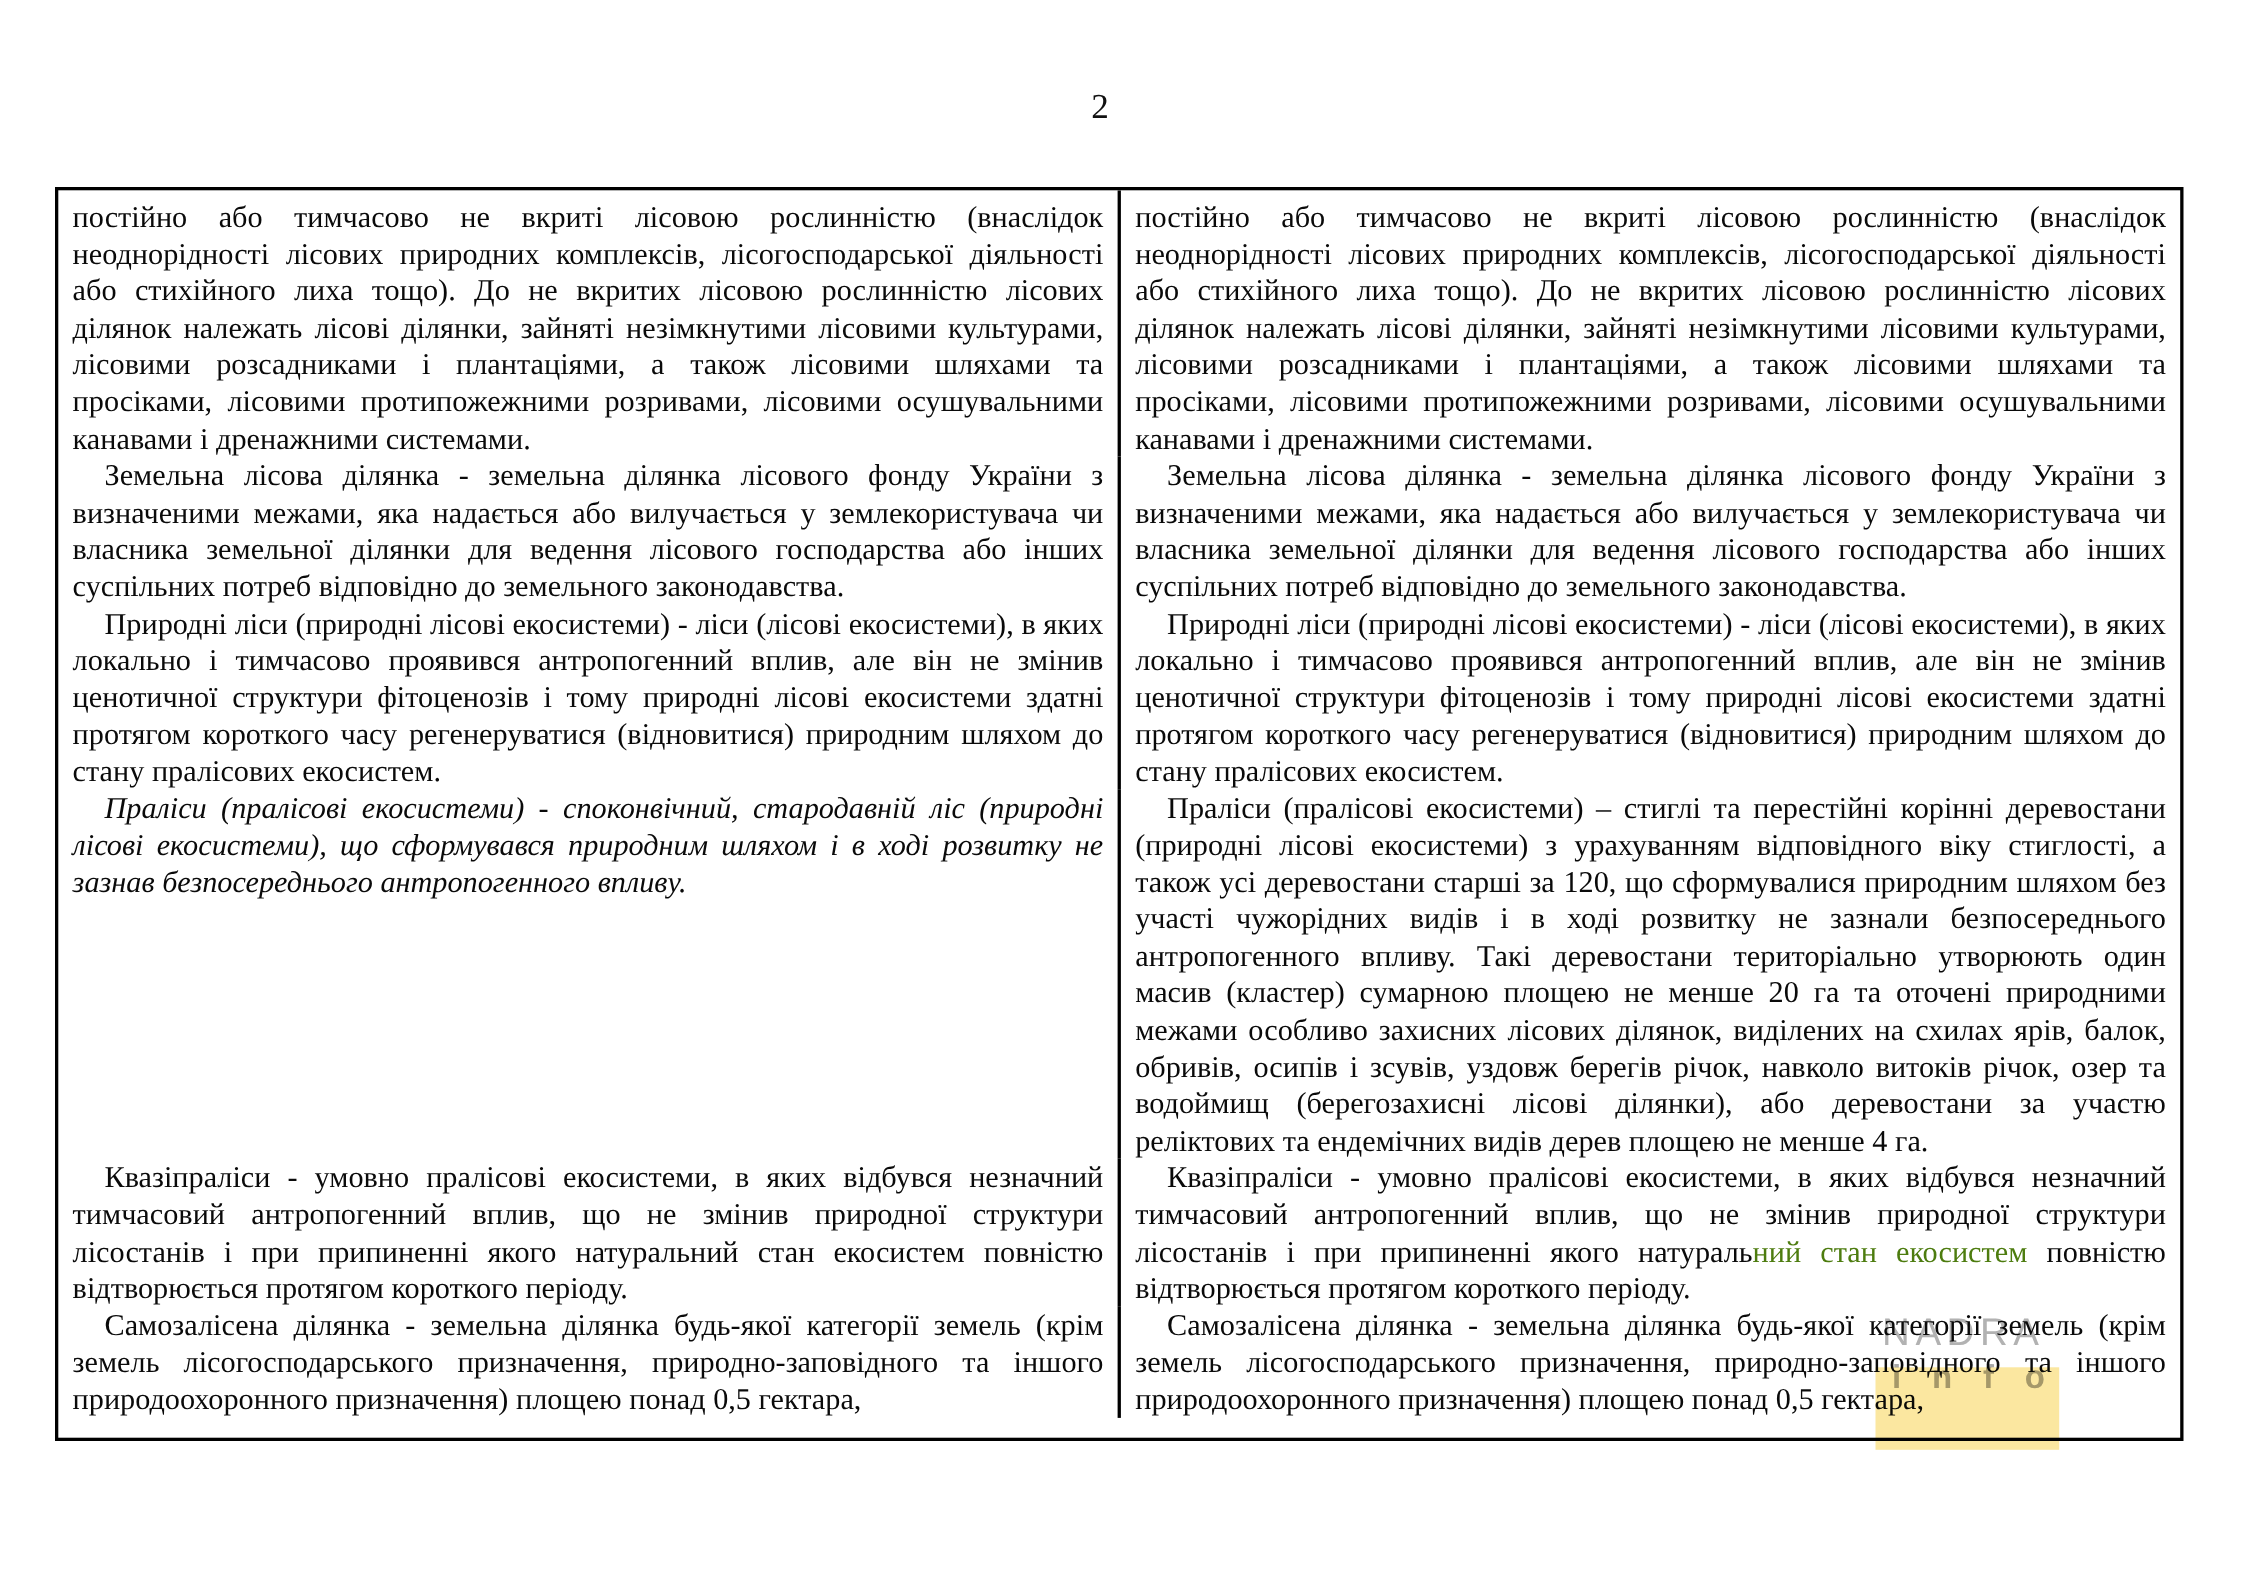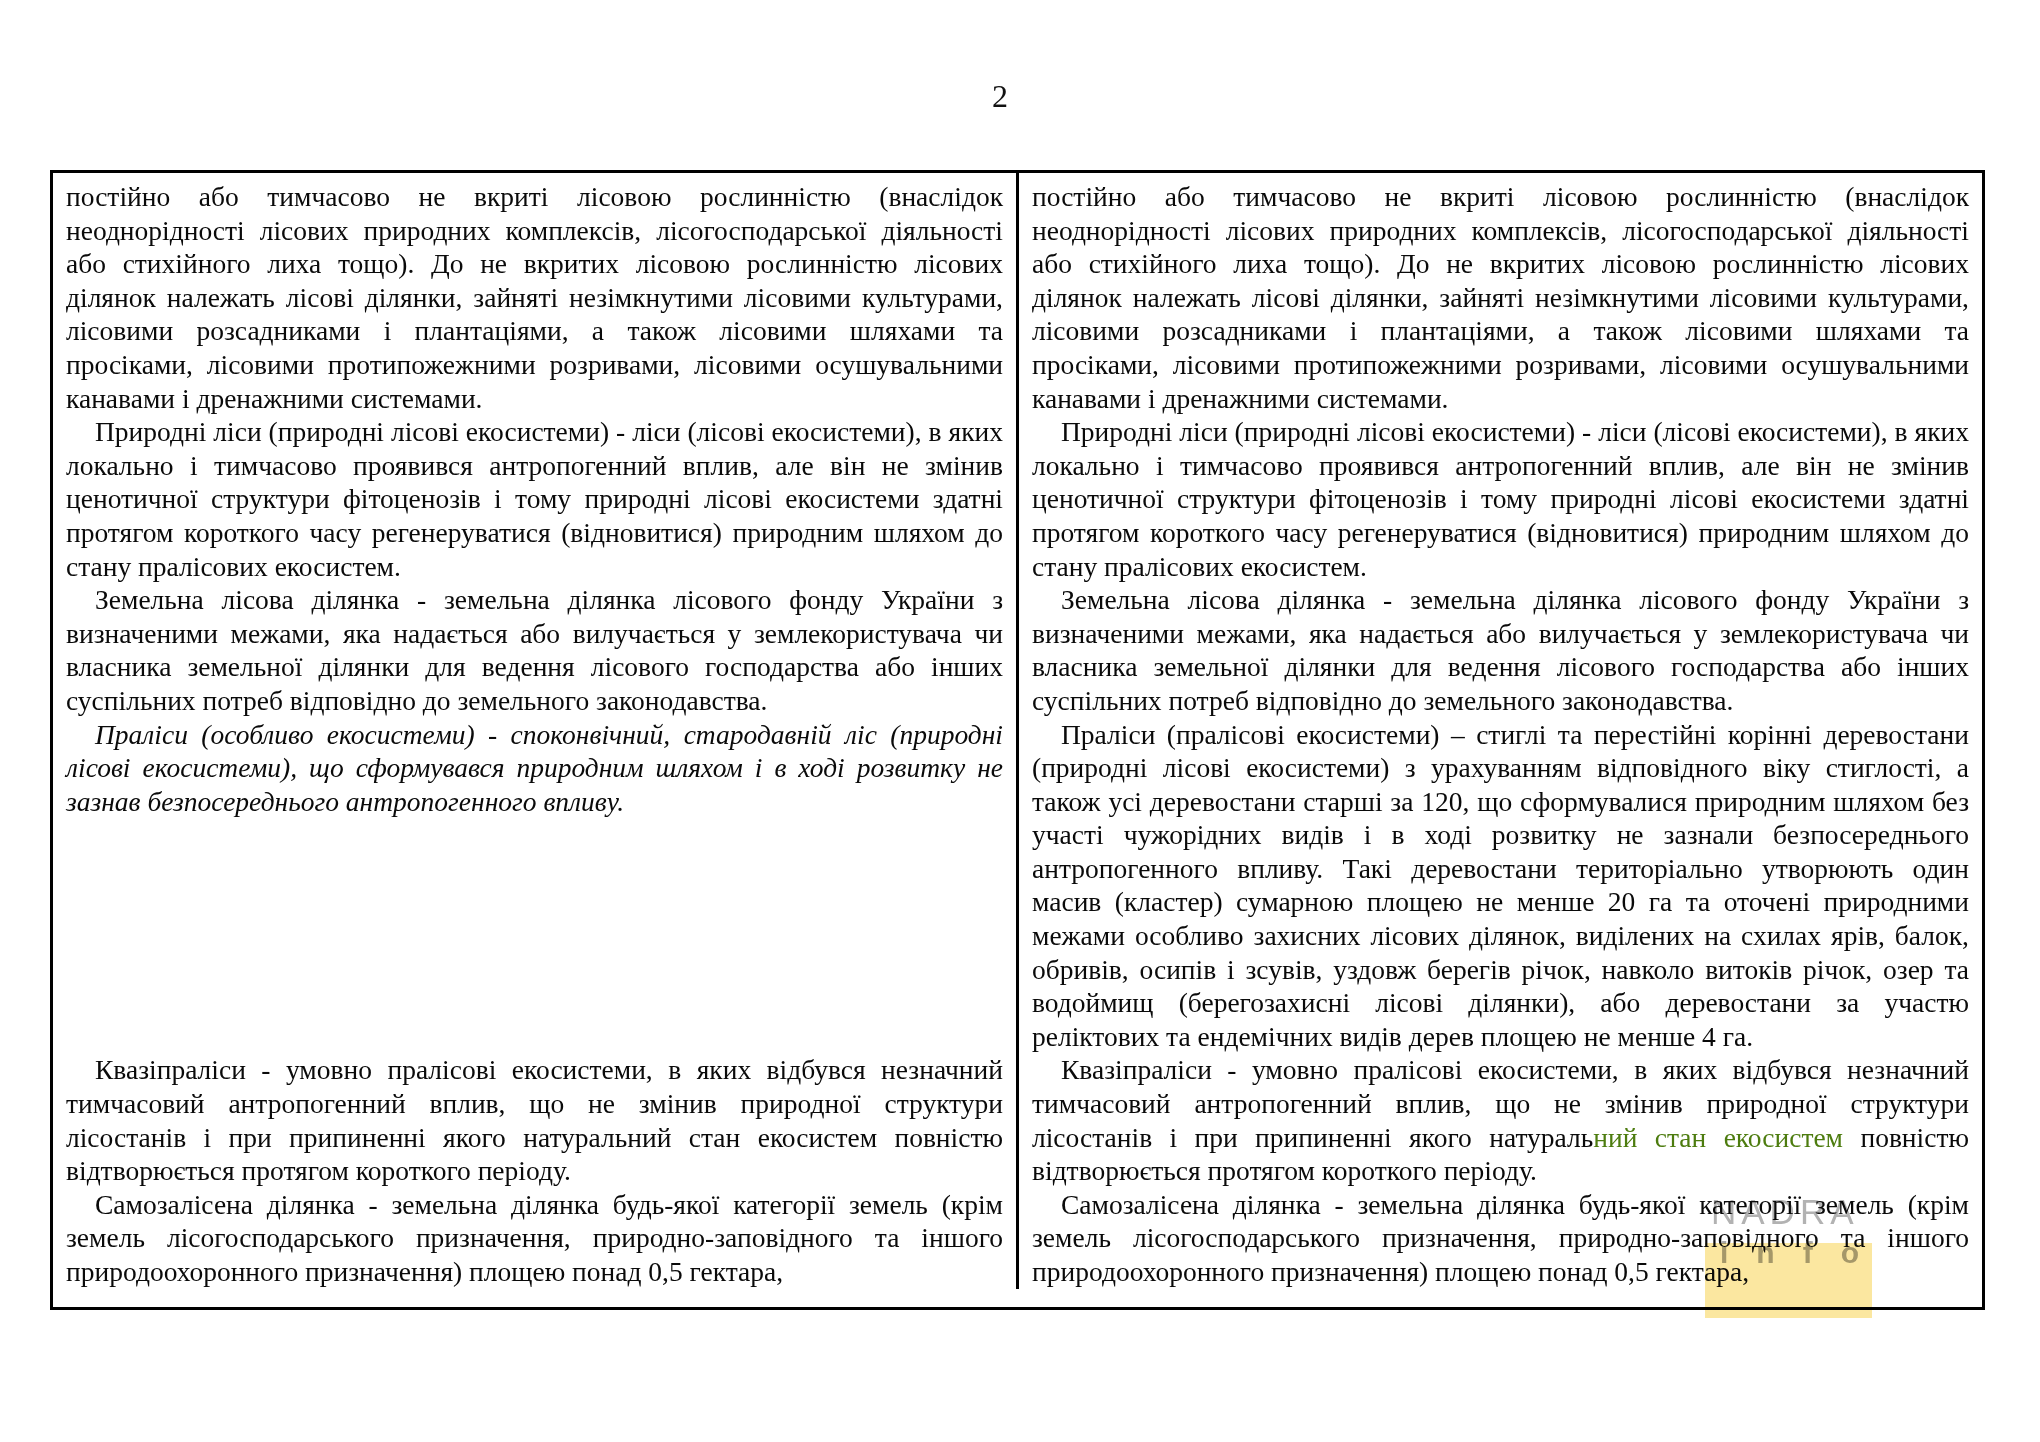--- a/index.html
+++ b/index.html
@@ -83,37 +83,37 @@
           <tr class="first">
         <td class="cell left">
           <p class="para no-indent">постійно або тимчасово не вкриті лісовою рослинністю (внаслідок неоднорідності лісових природних комплексів, лісогосподарської діяльності або стихійного лиха тощо). До не вкритих лісовою рослинністю лісових ділянок належать лісові ділянки, зайняті незімкнутими лісовими культурами, лісовими розсадниками і плантаціями, а також лісовими шляхами та просіками, лісовими протипожежними розривами, лісовими осушувальними канавами і дренажними системами.</p>
         </td>
         <td class="cell right">
           <p class="para no-indent">постійно або тимчасово не вкриті лісовою рослинністю (внаслідок неоднорідності лісових природних комплексів, лісогосподарської діяльності або стихійного лиха тощо). До не вкритих лісовою рослинністю лісових ділянок належать лісові ділянки, зайняті незімкнутими лісовими культурами, лісовими розсадниками і плантаціями, а також лісовими шляхами та просіками, лісовими протипожежними розривами, лісовими осушувальними канавами і дренажними системами.</p>
         </td>
       </tr>
       <tr>
         <td class="cell left">
+          <p class="para">Земельна лісова ділянка - земельна ділянка лісового фонду України з визначеними межами, яка надається або вилучається у землекористувача чи власника земельної ділянки для ведення лісового господарства або інших суспільних потреб відповідно до земельного законодавства.</p>
+        </td>
+        <td class="cell right">
+          <p class="para">Земельна лісова ділянка - земельна ділянка лісового фонду України з визначеними межами, яка надається або вилучається у землекористувача чи власника земельної ділянки для ведення лісового господарства або інших суспільних потреб відповідно до земельного законодавства.</p>
+        </td>
+      </tr>
+      <tr>
+        <td class="cell left">
           <p class="para">Природні ліси (природні лісові екосистеми) - ліси (лісові екосистеми), в яких локально і тимчасово проявився антропогенний вплив, але він не змінив ценотичної структури фітоценозів і тому природні лісові екосистеми здатні протягом короткого часу регенеруватися (відновитися) природним шляхом до стану пралісових екосистем.</p>
         </td>
         <td class="cell right">
           <p class="para">Природні ліси (природні лісові екосистеми) - ліси (лісові екосистеми), в яких локально і тимчасово проявився антропогенний вплив, але він не змінив ценотичної структури фітоценозів і тому природні лісові екосистеми здатні протягом короткого часу регенеруватися (відновитися) природним шляхом до стану пралісових екосистем.</p>
         </td>
       </tr>
       <tr>
         <td class="cell left">
-          <p class="para">Земельна лісова ділянка - земельна ділянка лісового фонду України з визначеними межами, яка надається або вилучається у землекористувача чи власника земельної ділянки для ведення лісового господарства або інших суспільних потреб відповідно до земельного законодавства.</p>
-        </td>
-        <td class="cell right">
-          <p class="para">Земельна лісова ділянка - земельна ділянка лісового фонду України з визначеними межами, яка надається або вилучається у землекористувача чи власника земельної ділянки для ведення лісового господарства або інших суспільних потреб відповідно до земельного законодавства.</p>
-        </td>
-      </tr>
-      <tr>
-        <td class="cell left">
-          <p class="para it">Праліси (особливо екосистеми) - споконвічний, стародавній ліс (природні лісові екосистеми), що сформувався природним шляхом і в ході розвитку не зазнав безпосереднього антропогенного впливу.</p>
+          <p class="para it">Праліси (пралісові екосистеми) - споконвічний, стародавній ліс (природні лісові екосистеми), що сформувався природним шляхом і в ході розвитку не зазнав безпосереднього антропогенного впливу.</p>
         </td>
         <td class="cell right">
           <p class="para bd">Праліси (пралісові екосистеми) – стиглі та перестійні корінні деревостани (природні лісові екосистеми) з урахуванням відповідного віку стиглості, а також усі деревостани старші за 120, що сформувалися природним шляхом без участі чужорідних видів і в ході розвитку не зазнали безпосереднього антропогенного впливу. Такі деревостани територіально утворюють один масив (кластер) сумарною площею не менше 20 га та оточені природними межами особливо захисних лісових ділянок, виділених на схилах ярів, балок, обривів, осипів і зсувів, уздовж берегів річок, навколо витоків річок, озер та водоймищ (берегозахисні лісові ділянки), або деревостани за участю реліктових та ендемічних видів дерев площею не менше 4 га.</p>
         </td>
       </tr>
       <tr>
         <td class="cell left">
           <p class="para">Квазіпраліси - умовно пралісові екосистеми, в яких відбувся незначний тимчасовий антропогенний вплив, що не змінив природної структури лісостанів і при припиненні якого натуральний стан екосистем повністю відтворюється протягом короткого періоду.</p>
         </td>
         <td class="cell right">

